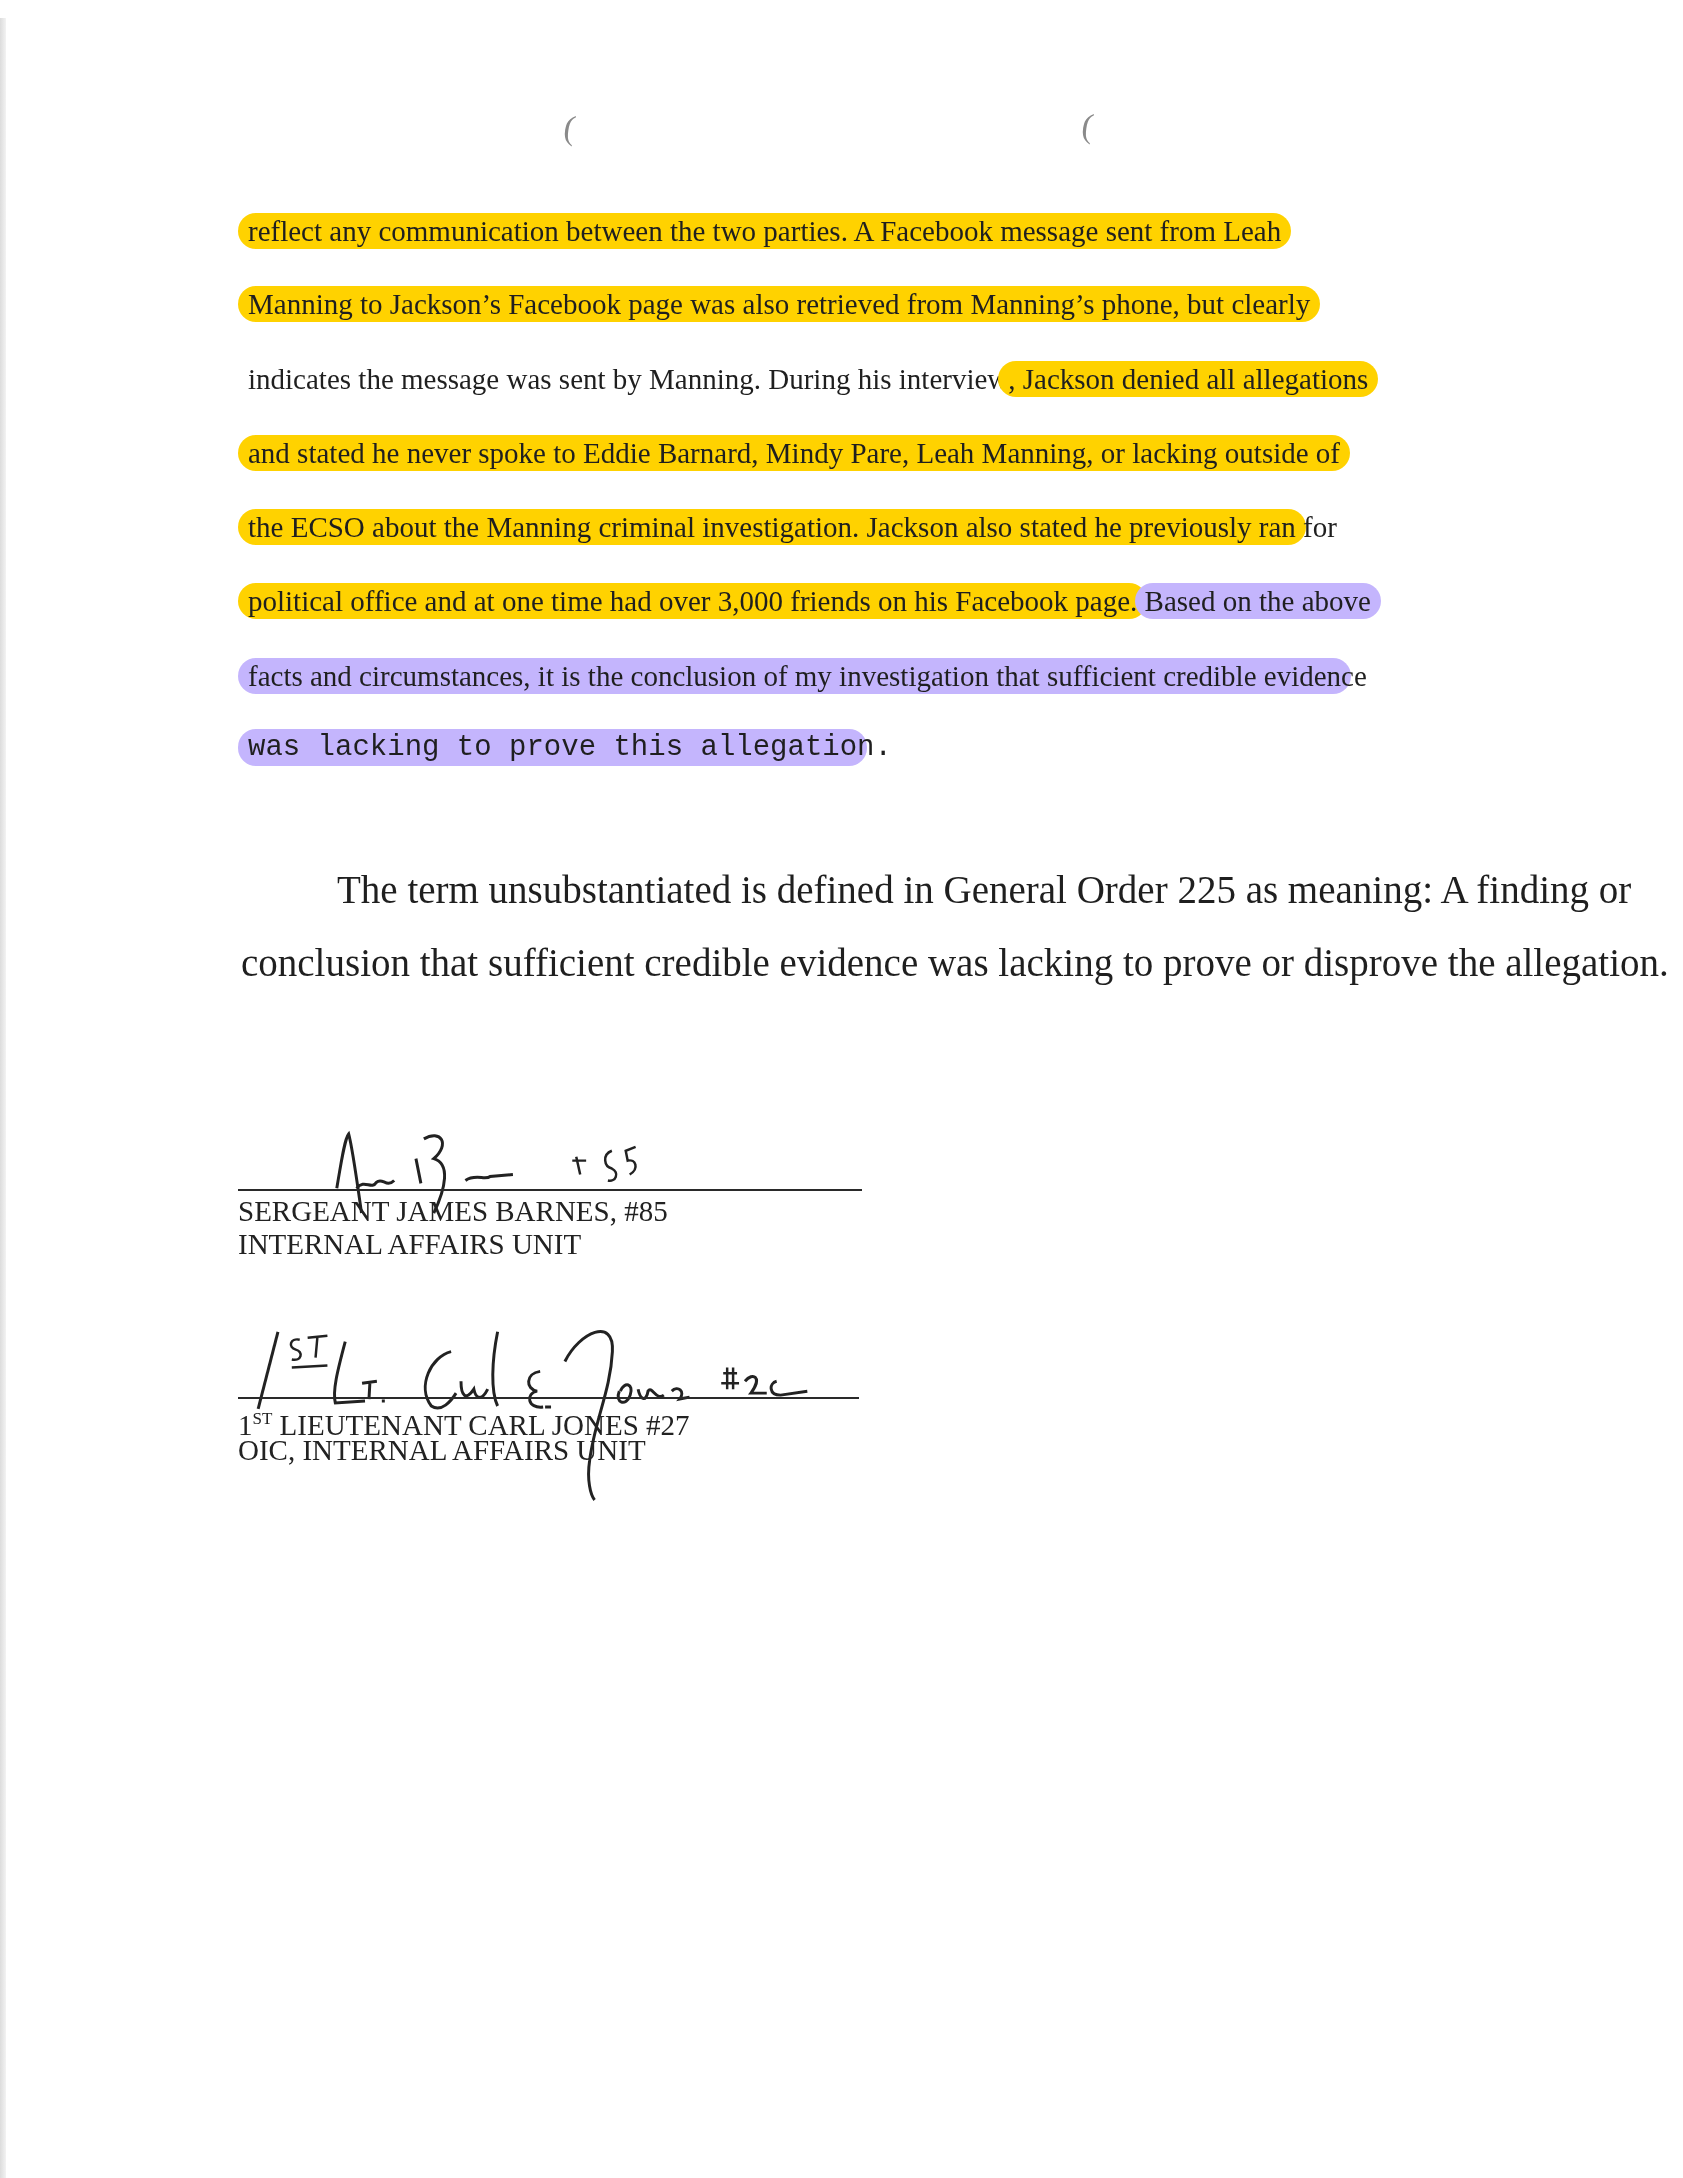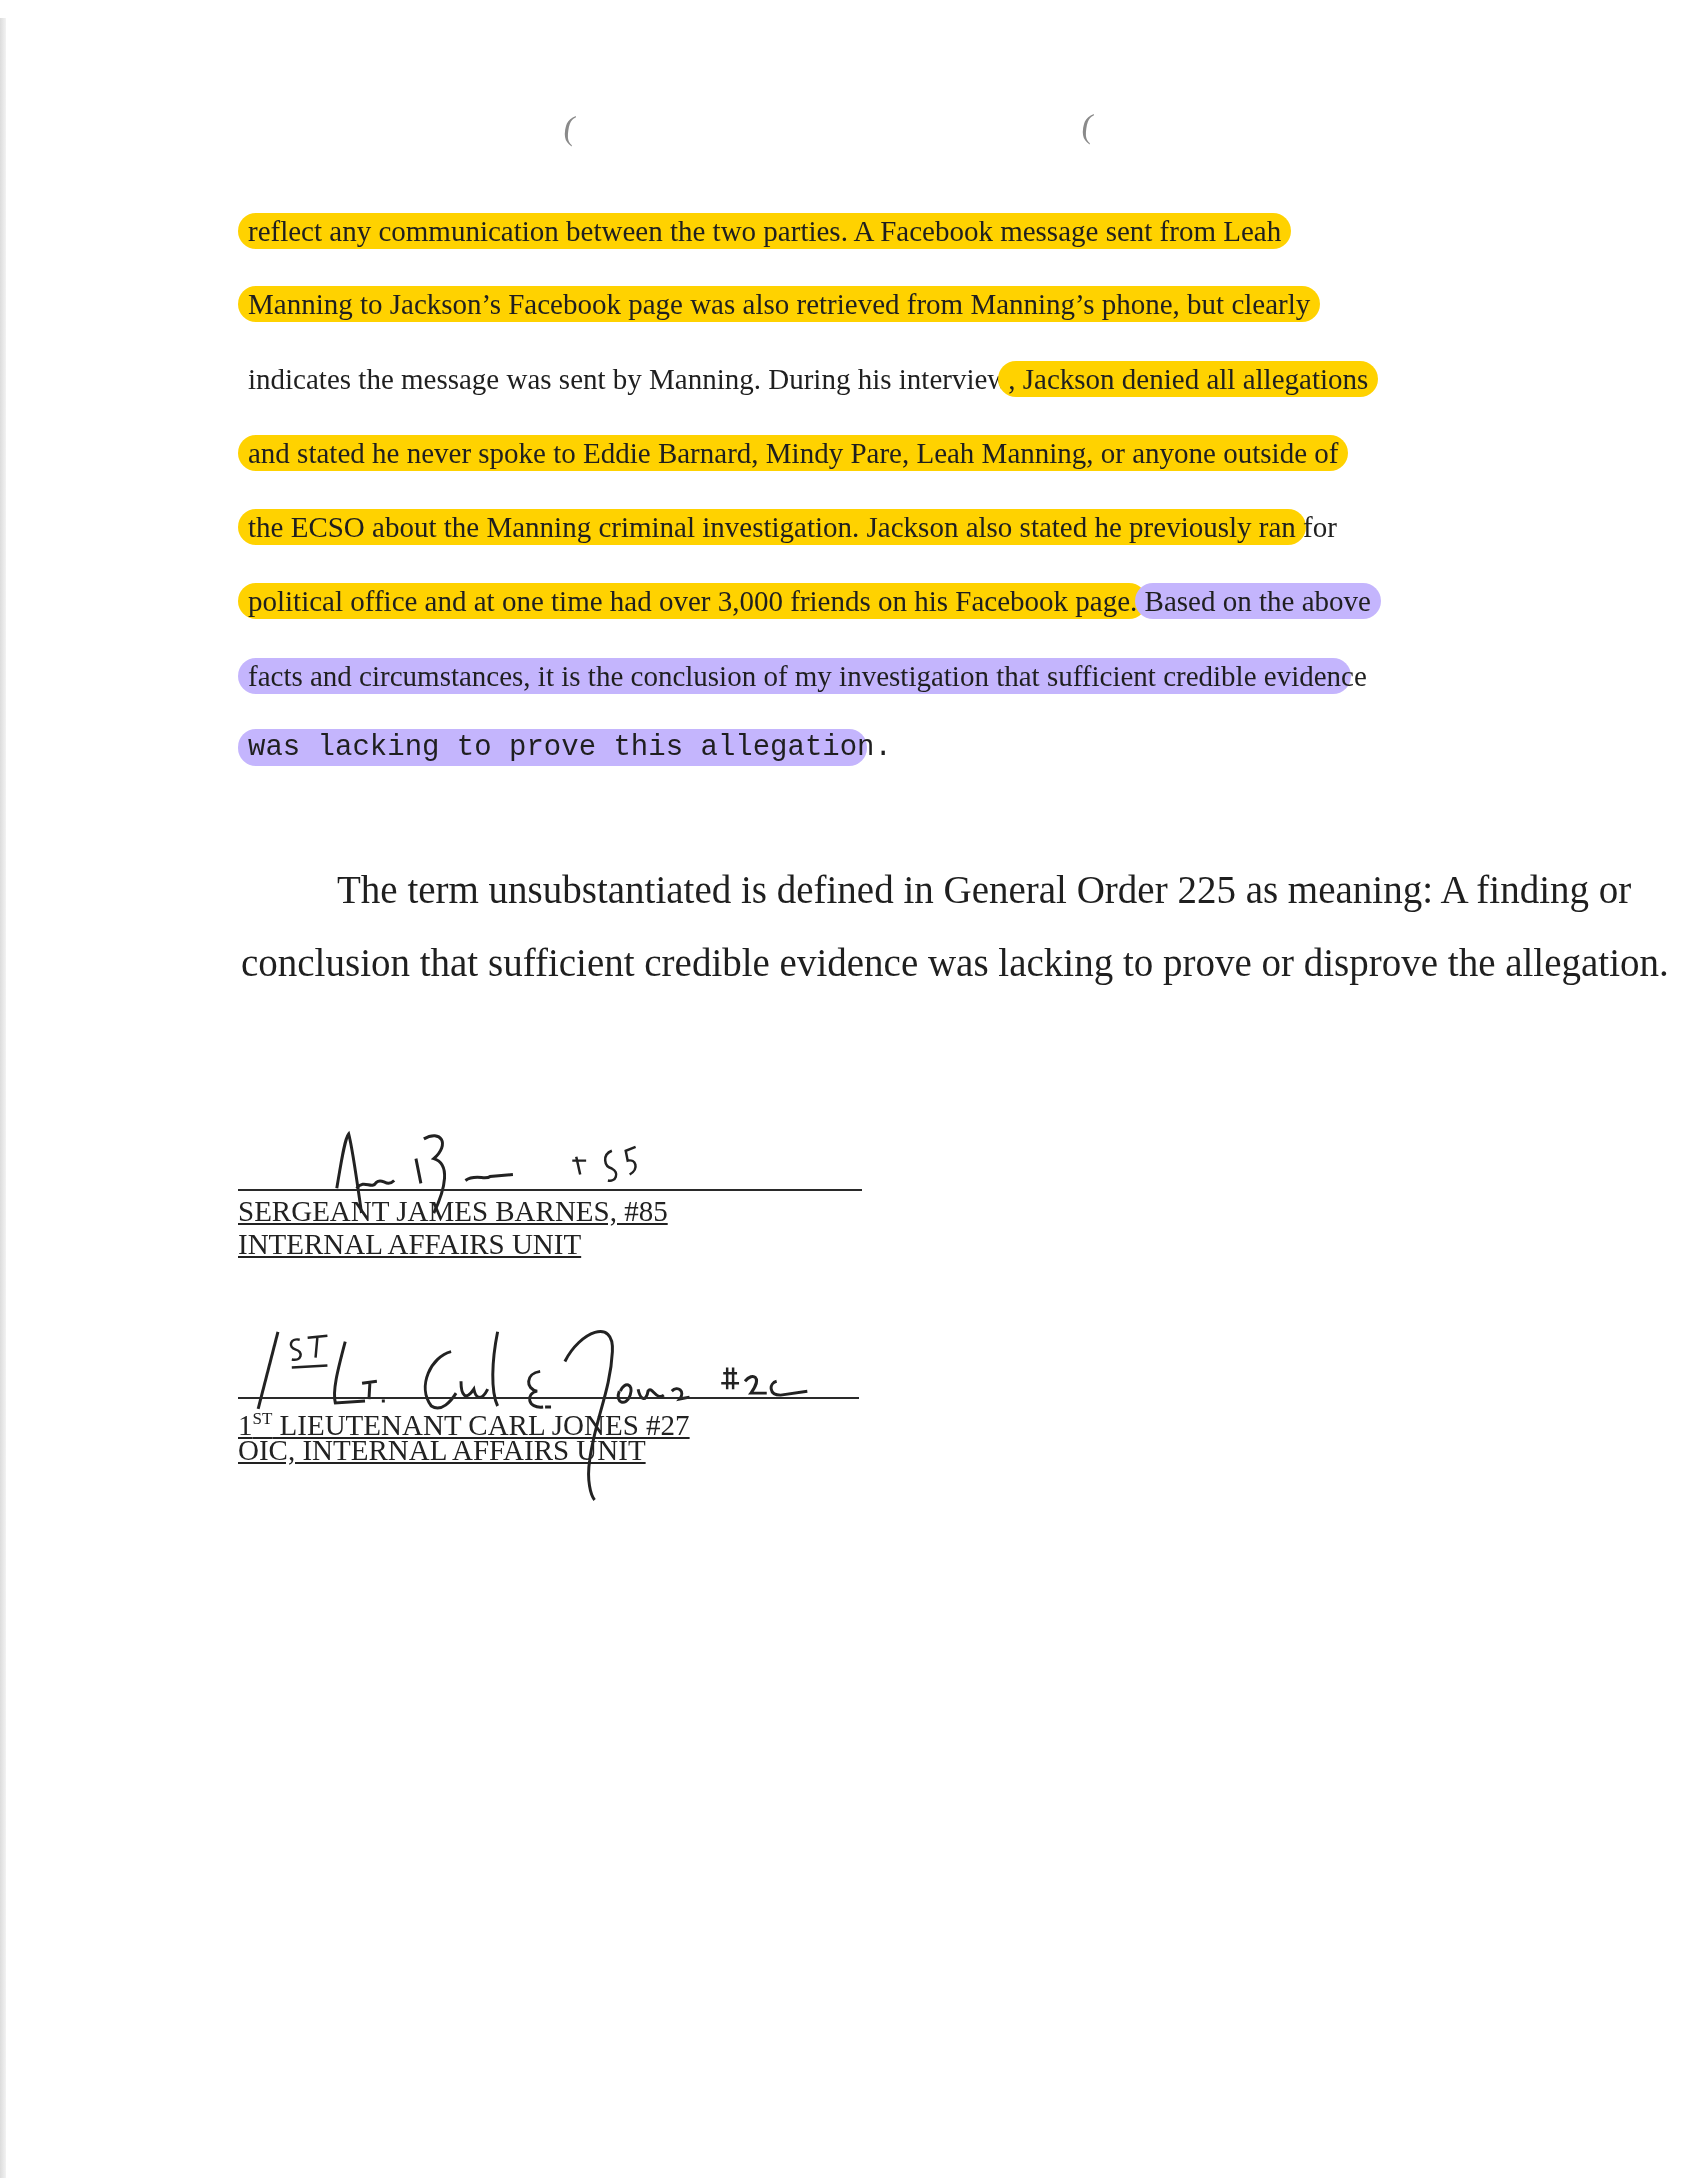--- a/index.html
+++ b/index.html
@@ -57,41 +57,40 @@
       position: absolute;
       height: 2px;
       background: #2a2a2a;
     }
     .sig-text {
       position: absolute;
       font-size: 29px;
       line-height: 31px;
       white-space: nowrap;
       color: #222;
-      text-decoration: underline;
     }
     .sig-text sup { font-size: 17px; }
     svg.signature {
       position: absolute;
       overflow: visible;
     }
   </style>
 </head>
 <body>
 
 <div class="scan-edge"></div>
 
 <span class="mark" style="left:564px; top:109px;">(</span>
 <span class="mark" style="left:1082px; top:107px;">(</span>
 
 <div id="body-para" style="position:absolute; left:248px; top:213px; width:1287px;">
   <div class="line" style="top:0px;"><span class="hl y">reflect any communication between the two parties. A Facebook message sent from Leah</span></div>
   <div class="line" style="top:73px;"><span class="hl y">Manning to Jackson’s Facebook page was also retrieved from Manning’s phone, but clearly</span></div>
   <div class="line" style="top:148px;"><span>indicates the message was sent by Manning. During his interview</span><span class="hl y">, Jackson denied all allegations</span></div>
-  <div class="line" style="top:222px;"><span class="hl y">and stated he never spoke to Eddie Barnard, Mindy Pare, Leah Manning, or anyone outside of</span></div>
+  <div class="line" style="top:222px;"><span class="hl y">and stated he never spoke to Eddie Barnard, Mindy Pare, Leah Manning, or lacking outside of</span></div>
   <div class="line" style="top:296px;"><span class="hl y">the ECSO about the Manning criminal investigation.  Jackson also stated he previously ran</span><span> for</span></div>
   <div class="line" style="top:370px;"><span class="hl y">political office and at one time had over 3,000 friends on his Facebook page.</span><span> </span><span class="hl o">Based on the above</span></div>
   <div class="line" style="top:445px;"><span class="hl o">facts and circumstances, it is the conclusion of my investigation that sufficient credible eviden</span><span>ce</span></div>
   <div class="line" style="top:517px;font-family:Liberation Mono, monospace;"><span class="hl o">was lacking to prove this allegatio</span><span>n.</span></div>
 </div>
 
 <div class="justify" style="left:337px; top:872px; width:1123px;">The term unsubstantiated is defined in General Order 225 as meaning: A finding or</div>
 <div class="justify" style="left:241px; top:945px; text-align:left; text-align-last:left;">conclusion that sufficient credible evidence was lacking to prove or disprove the allegation.</div>
 
 <svg class="signature" style="left:317px; top:1119px;" width="376" height="109" viewBox="0 0 380 110">

